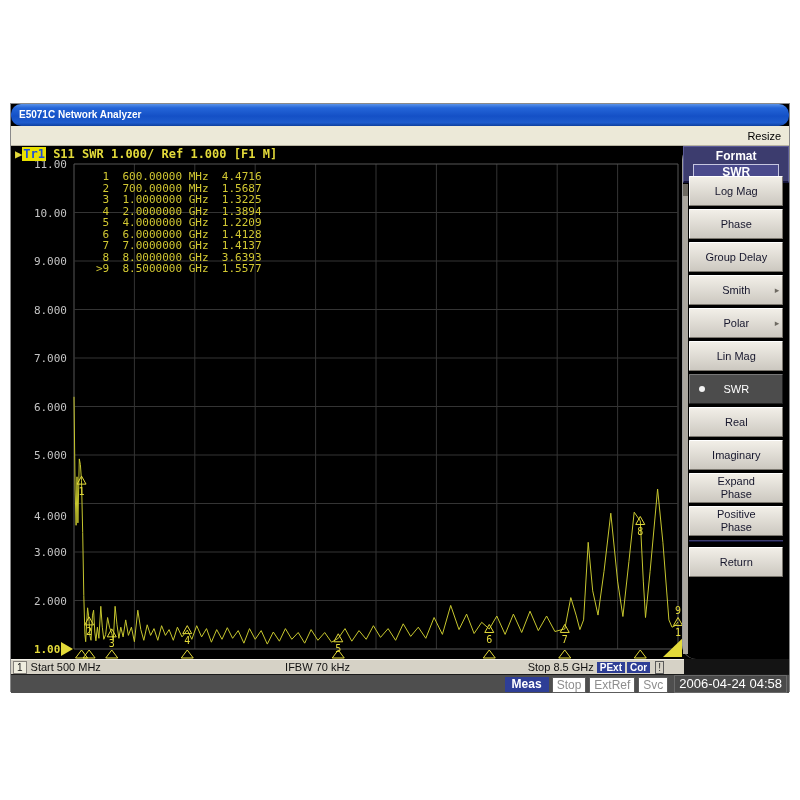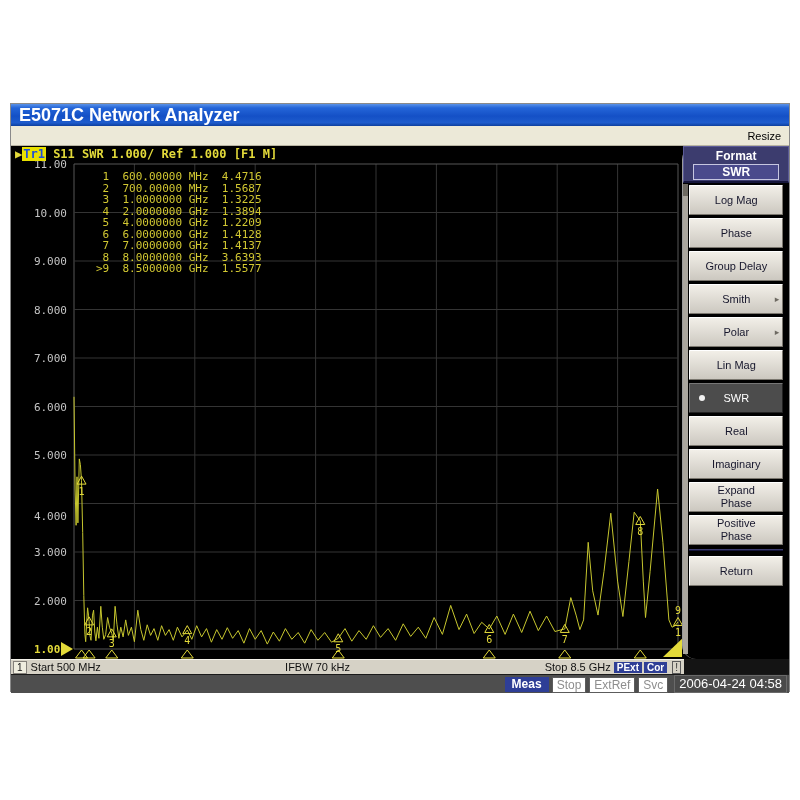--- a/index.html
+++ b/index.html
@@ -2,21 +2,21 @@
 <html><head>
 <meta charset="utf-8">
 <style>
   * { margin:0; padding:0; box-sizing:border-box; }
   body { width:800px; height:800px; background:#ffffff; position:relative;
          font-family:"Liberation Sans", sans-serif; overflow:hidden; }
   .window { position:absolute; left:10px; top:103px; width:780px; height:589px;
             border:1px solid #8a8a8a; background:#000; }
   
   .titlebar { height:22px; background:linear-gradient(180deg,#5a92e8 0%,#2465d8 18%,#1450c6 55%,#1e5ccd 85%,#0d3f9e 100%);
-              color:#fff; font-weight:bold; font-size:18px; line-height:22px; padding-left:8px; }
+              color:#fff; font-weight:bold; font-size:10px; line-height:22px; padding-left:8px;border-radius:10px; }
   
   .menubar { height:20px; background:#ece9d8; border-bottom:1px solid #b8b4a2;
              font-size:11px; color:#000; display:flex; align-items:center; padding:0 6px; }
   .menubar .mitem { margin-right:16px; cursor:default; }
   .menubar .spacer { flex:1; }
   
   .main { height:513px; display:flex; }
   .screen { position:relative; width:673px; height:513px; background:#000; overflow:hidden; }
   .screen svg { position:absolute; left:0; top:0; }
   .trace-header { position:absolute; left:4px; top:1px; font-family:"DejaVu Sans Mono",monospace;
@@ -32,39 +32,39 @@
                   color:#d2c832; white-space:pre; }
   
   .sidebar { position:relative; width:107px; height:513px; background:#000; border-left:1px solid #9a9a9a;border-radius:14px; }
   .sb-header { height:37px; background:#3c3c6e; border:1px solid #5a5a96; border-bottom:2px solid #15153a;
                color:#fff; text-align:center; padding-top:2px; }
   .sb-header .h1 { font-size:12px; font-weight:bold; line-height:14px; }
   .sb-header .h2 { margin:1px 9px 0 9px; background:#4a4a8c; border:1px solid #c6c6e0;
                    font-size:12px; font-weight:bold; line-height:14px; }
   .sb-scroll { position:absolute; left:0; top:38px; width:5px; height:470px; background:#aaa69e; }
   .sb-thumb { width:5px; height:12px; background:#6e6a62; }
-  .sb-buttons { position:absolute; left:6px; top:39px; width:94px; }
+  .sb-buttons { position:absolute; left:6px; top:30px; width:94px; }
   .sb-btn { position:relative; min-height:30px; margin-bottom:3px; display:flex; align-items:center; justify-content:center;
             background:linear-gradient(180deg,#f2efe8,#ccc8c0); color:#16162c; font-size:11px; text-align:center;
             border:1px solid #7a766e; border-top-color:#fff; border-left-color:#fff; border-radius:1px;
             white-space:pre-line; line-height:13px; cursor:pointer; }
   .sb-btn .arrow { position:absolute; right:3px; top:50%; transform:translateY(-50%);
                    font-size:9px; color:#6e6a62; }
   .sb-btn.selected { background:#4c4c4c; color:#fff; border-color:#222; border-top-color:#777; border-left-color:#777; }
   .sb-btn.selected .bullet { position:absolute; left:9px; top:50%; transform:translateY(-50%);
                              width:6px; height:6px; border-radius:50%; background:#f2f2f2; }
   .sb-sep { height:2px; background:#3c3c6e; margin:4px 0 5px 0; border-bottom:1px solid #15153a; }
   
   .sbar1 { height:15px; display:flex; }
   .sbar1-left { position:relative; width:673px; background:#d6d2c6; border-top:1px solid #f4f2ea;
                 display:flex; align-items:center; font-size:11px; color:#111; }
   .chanbox { margin:0 4px 0 2px; padding:0 3px; background:#efeddf; border:1px solid #84807a;
              font-size:10px; line-height:11px; }
   .ifbw { position:absolute; left:0; right:60px; text-align:center; }
-  .sbar1-right { margin-left:auto; display:flex; align-items:center; gap:3px; padding-right:3px; }
+  .sbar1-right { margin-left:auto; display:flex; align-items:center; gap:3px; padding-right:20px; }
   .flag { background:#2e3e96; color:#fff; font-size:10px; font-weight:bold; padding:0 3px; line-height:12px; }
   .warn { background:#d6d2c6; border:1px solid #5a5a5a; color:#333; font-size:10px; line-height:11px; padding:0 2px; }
   .sbar1-fill { flex:1; background:#141414; }
   
   .sbar2 { height:19px; background:#4e4e4e; border-top:1px solid #1a1a1a; display:flex;
            align-items:center; justify-content:flex-end; gap:3px; padding-right:2px; }
   .meas { background:#2e3e96; color:#fff; font-size:12px; font-weight:bold; padding:0 7px; line-height:15px; }
   .dim { background:#ffffff; color:#8e8e8e; font-size:12px; padding:0 4px; line-height:15px; border:1px solid #5c5c5c; }
   .dtime { background:#4a4a4a; color:#fff; font-size:13px; padding:0 4px; line-height:16px; border:1px solid #6a6a6a; }
 </style>

